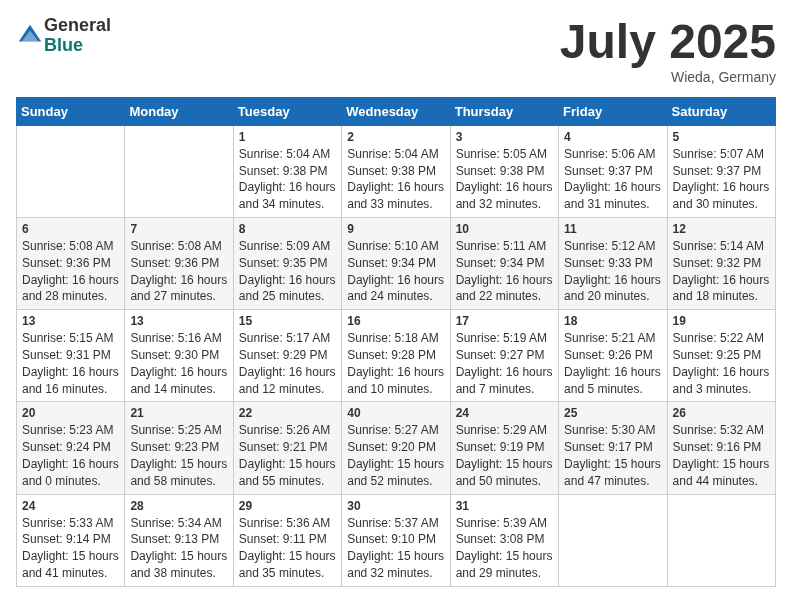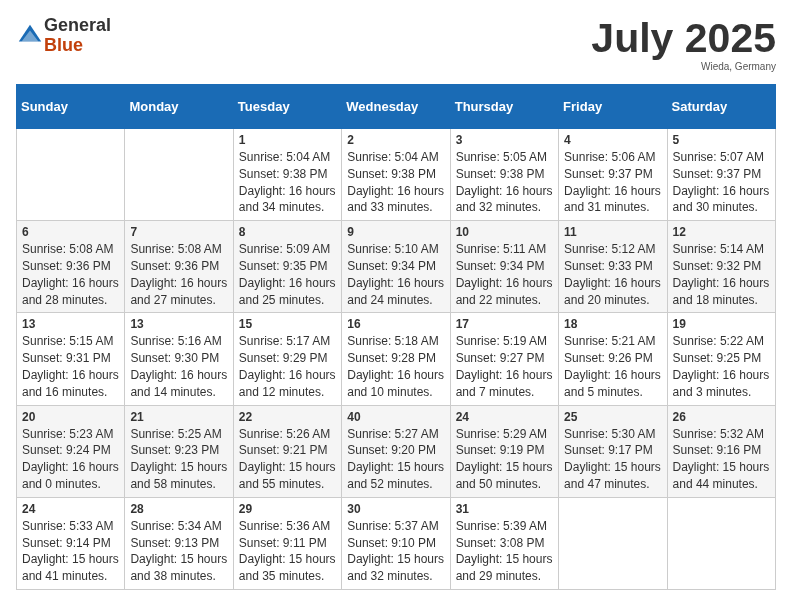--- a/index.html
+++ b/index.html
@@ -19,49 +19,49 @@
     .logo {
       display: flex;
       align-items: center;
     }
     .logo-text {
       font-size: 18px;
       font-weight: bold;
       line-height: 1.1;
     }
     .logo-general { color: #333; }
-    .logo-blue { color: #c2410c; margin-top: 36px; }
+    .logo-blue { color: #0f766e; margin-top: 36px; }
     .logo-icon {
       width: 28px;
       height: 28px;
     }
     .title-block {
       text-align: right;
     }
     .month-title {
-      font-size: 41px;
+      font-size: 48px;
       font-weight: bold;
       color: #333;
       line-height: 1.1;
     }
     .location {
-      font-size: 10px;
+      font-size: 14px;
       color: #555;
     }
     .calendar {
       width: 100%;
       border-collapse: collapse;
       border: 1px solid #ccc;
     }
     .calendar th {
       background-color: #1a6bb5;
       color: #fff;
       font-size: 13px;
       font-weight: bold;
-      padding: 14px 4px;
+      padding: 6px 4px;
       text-align: left;
       border: 1px solid #1a6bb5;
     }
     .calendar td {
       vertical-align: top;
       border: 1px solid #ccc;
       padding: 4px 5px;
       width: 108px;
       min-height: 80px;
       font-size: 10.5px;

